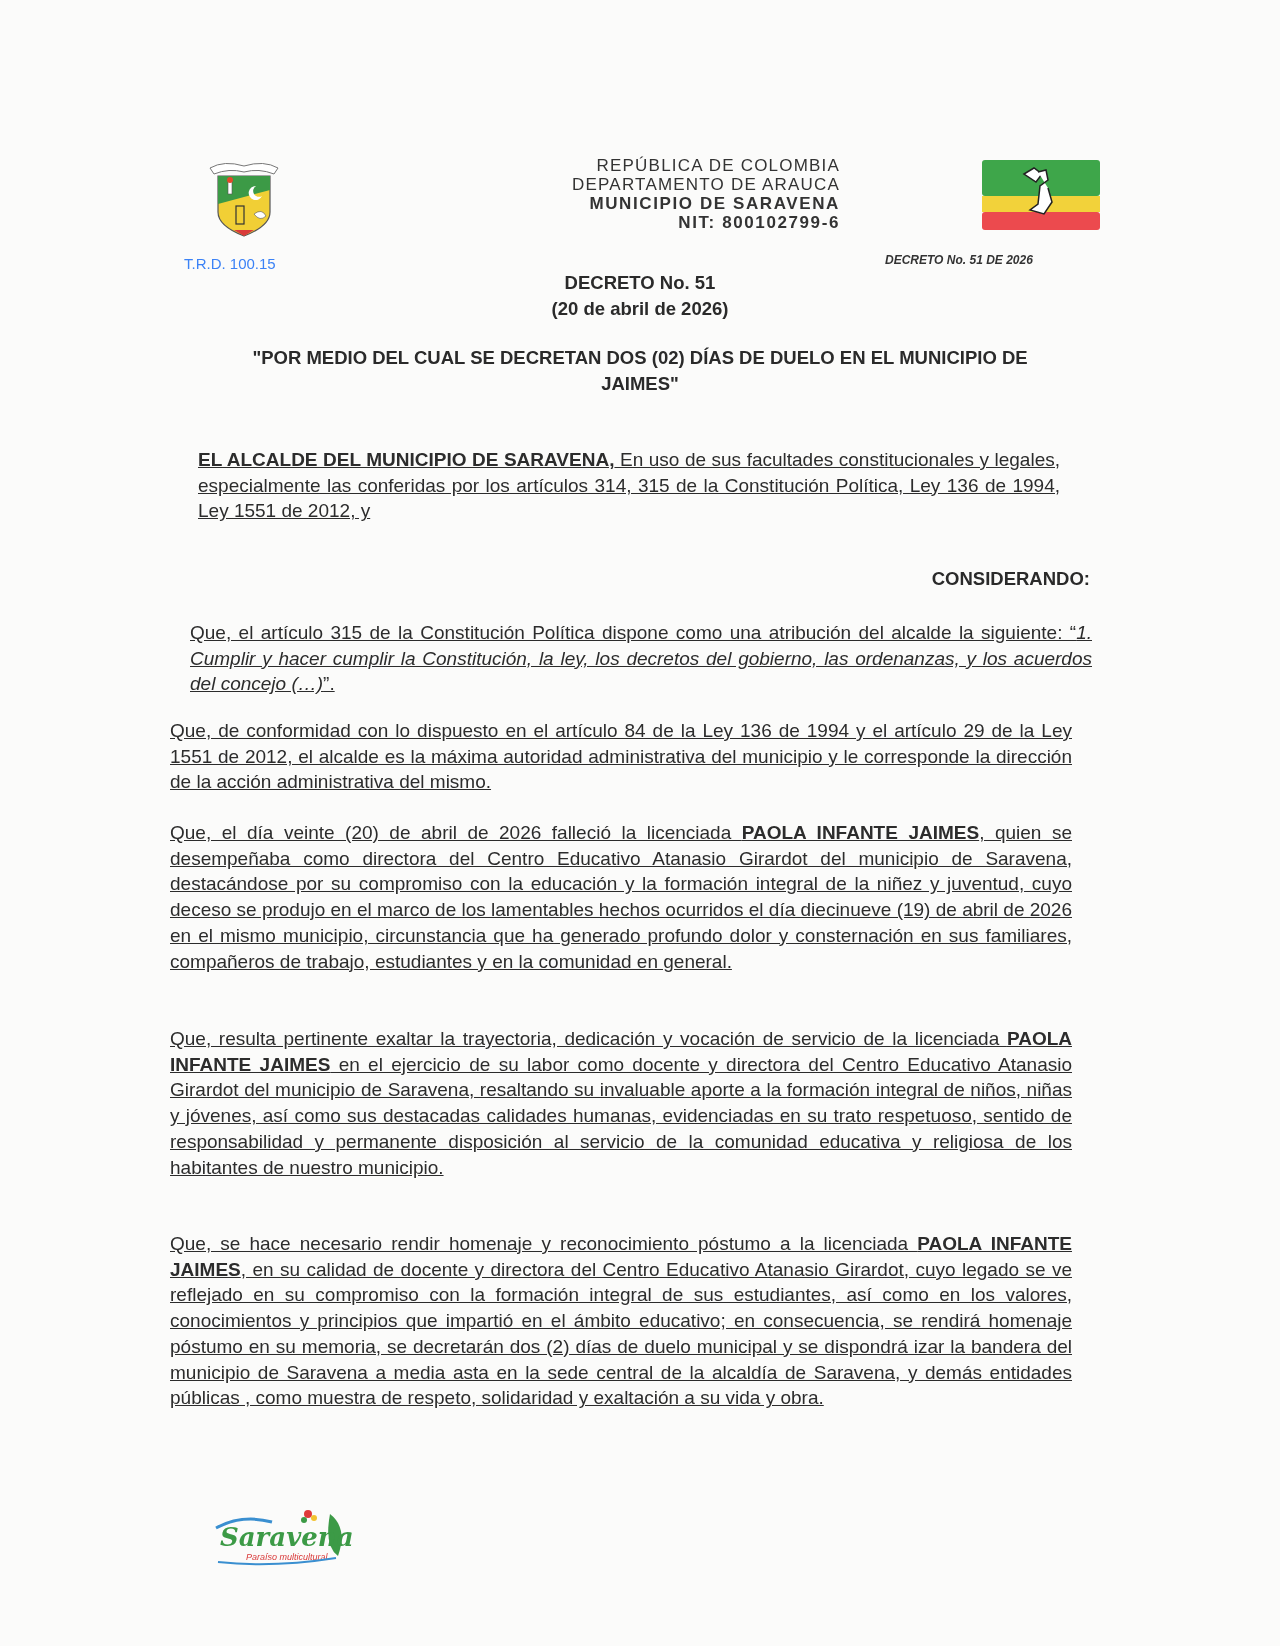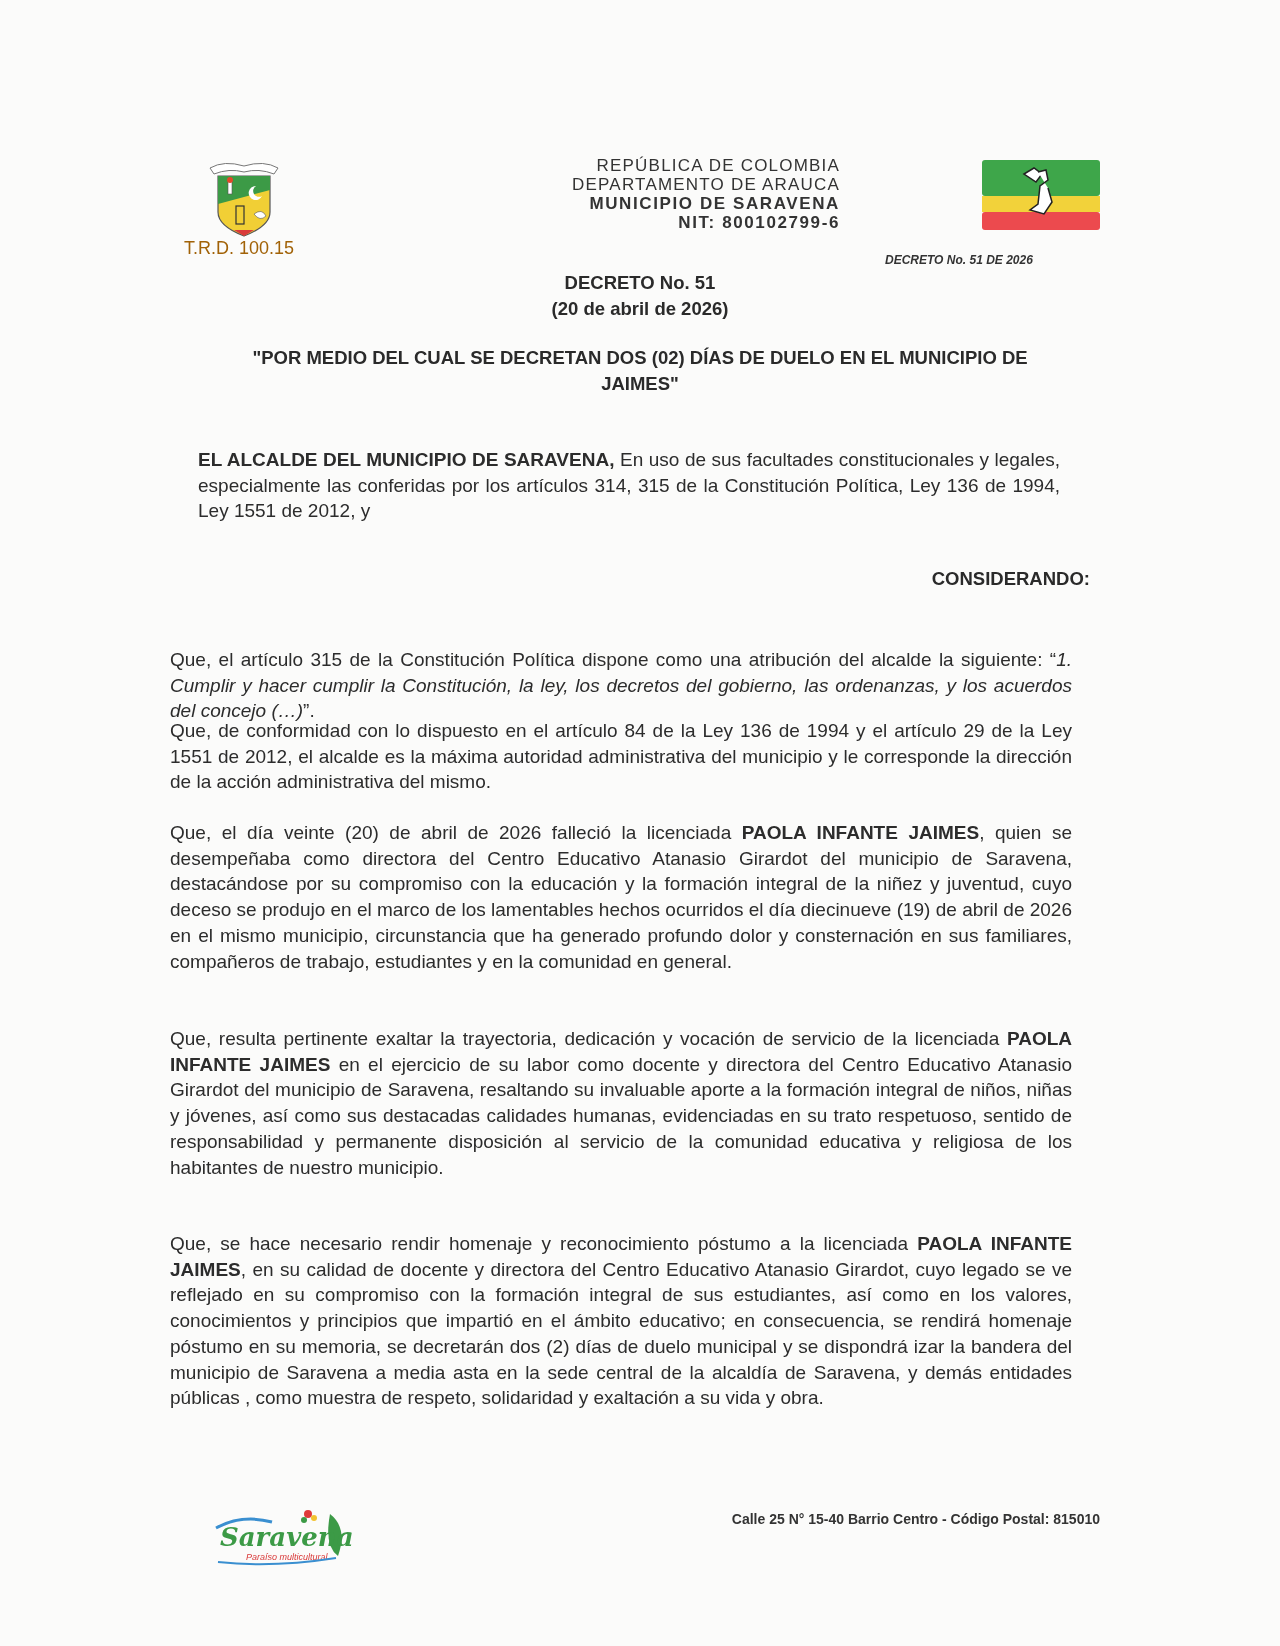--- a/index.html
+++ b/index.html
@@ -13,33 +13,33 @@
   }
   .abs { position: absolute; }
   .header-center {
     left: 440px; top: 156px; width: 400px;
     text-align: right; line-height: 19px; font-size: 17px;
     letter-spacing: 1.2px; color: #333;
   }
   .header-center .bold { font-weight: bold; letter-spacing: 1.6px; }
   .crest { left: 204px; top: 158px; width: 80px; height: 80px; }
   .flag { left: 982px; top: 160px; width: 118px; height: 70px; }
-  .trd { left: 184px; top: 238px; font-size: 18px; color: #a16207; }
+  .trd { left: 184px; top: 255px; font-size: 15px; color: #3b82f6; }
   .dec-ref { left: 885px; top: 253px; font-size: 12px; font-weight: bold; font-style: italic; color: #333; }
   .title {
     left: 190px; width: 900px; text-align: center;
     font-weight: bold; font-size: 18.5px; color: #2a2a2a;
   }
   .subject {
     left: 220px; top: 345px; width: 840px; text-align: center;
     font-weight: bold; font-size: 18.5px; line-height: 26px; color: #2a2a2a;
   }
   .para {
     left: 170px; width: 902px; font-size: 19px; line-height: 25.7px;
-    text-align: justify; color: #2c2c2c;
+    text-align: justify; color: #2c2c2c; text-decoration: underline;
   }
   .para.intro { left: 198px; width: 862px; }
   .para b { font-weight: bold; }
   .para i { font-style: italic; }
   .considerando {
     left: 190px; top: 568px; width: 900px; text-align: right;
     font-weight: bold; font-size: 18.5px; color: #2a2a2a;
   }
   .footer-logo { left: 212px; top: 1506px; width: 140px; height: 60px; }
   .footer-text {
@@ -92,21 +92,21 @@
   <div>"POR MEDIO DEL CUAL SE DECRETAN DOS (02) DÍAS DE DUELO EN EL MUNICIPIO DE</div>
   <div>JAIMES"</div>
 </div>
 
 <div class="abs para intro" style="top:447px;">
   <b>EL ALCALDE DEL MUNICIPIO DE SARAVENA,</b><span> En uso de sus facultades constitucionales y legales, especialmente las conferidas por los artículos 314, 315 de la Constitución Política, Ley 136 de 1994, Ley 1551 de 2012, y</span>
 </div>
 
 <div class="abs considerando">CONSIDERANDO:</div>
 
-<div class="abs para" style="top:647px;">
+<div class="abs para" style="top:620px;margin-left:20px;">
   <span>Que, el artículo 315 de la Constitución Política dispone como una atribución del alcalde la siguiente: “</span><i>1. Cumplir y hacer cumplir la Constitución, la ley, los decretos del gobierno, las ordenanzas, y los acuerdos del concejo (…)</i><span>”.</span>
 </div>
 
 <div class="abs para" style="top:718px;">
   <span>Que, de conformidad con lo dispuesto en el artículo 84 de la Ley 136 de 1994 y el artículo 29 de la Ley 1551 de 2012, el alcalde es la máxima autoridad administrativa del municipio y le corresponde la dirección de la acción administrativa del mismo.</span>
 </div>
 
 <div class="abs para" style="top:820px;">
   <span>Que, el día veinte (20) de abril de 2026 falleció la licenciada </span><b>PAOLA INFANTE JAIMES</b><span>, quien se desempeñaba como directora del Centro Educativo Atanasio Girardot del municipio de Saravena, destacándose por su compromiso con la educación y la formación integral de la niñez y juventud, cuyo deceso se produjo en el marco de los lamentables hechos ocurridos el día diecinueve (19) de abril de 2026 en el mismo municipio, circunstancia que ha generado profundo dolor y consternación en sus familiares, compañeros de trabajo, estudiantes y en la comunidad en general.</span>
 </div>
@@ -126,14 +126,13 @@
     <circle cx="96" cy="8" r="4" fill="#e03a3a"></circle>
     <circle cx="102" cy="12" r="3" fill="#f2c230"></circle>
     <circle cx="92" cy="14" r="3" fill="#3c9a46"></circle>
     <text x="8" y="40" font-family="DejaVu Serif, serif" font-style="italic" font-weight="bold" font-size="26" fill="#3c9a46">Saravena</text>
     <text x="34" y="54" font-family="Liberation Sans, sans-serif" font-style="italic" font-size="9" fill="#d93a3a">Paraíso multicultural</text>
     <path d="M6 56 Q60 62 124 52" fill="none" stroke="#3a8fd0" stroke-width="2"></path>
   </svg>
 </div>
 
 <div class="abs footer-text">
-  <div>Calle 25 N° 15-40 Barrio Centro - Código Postal: 815010</div>
 </div>
 
 </body></html>

